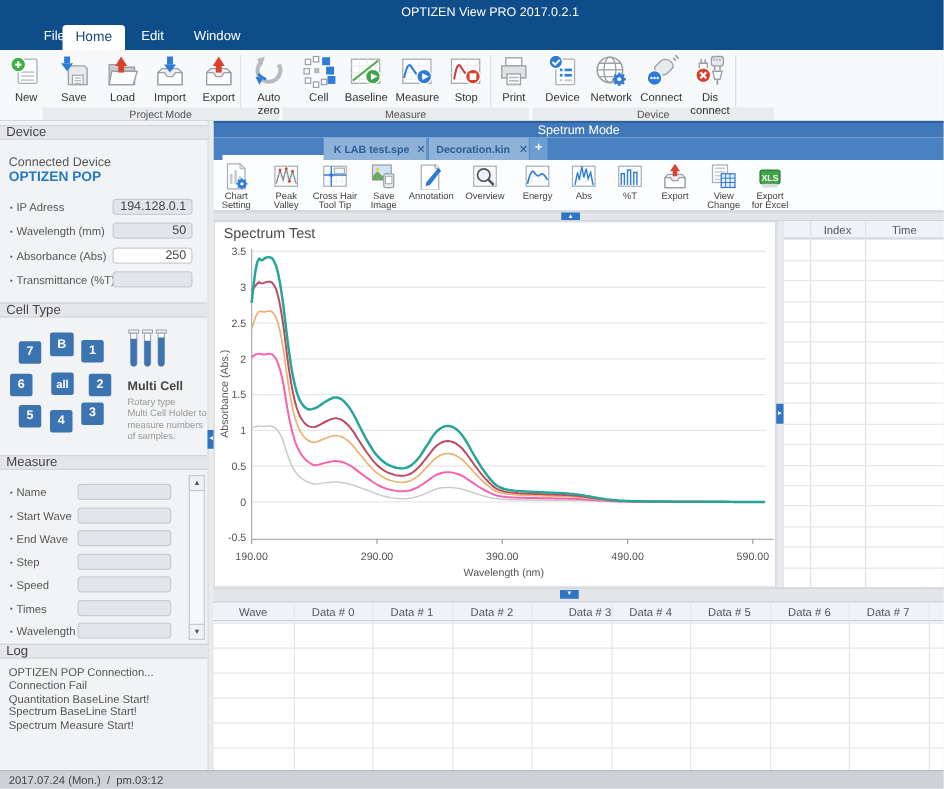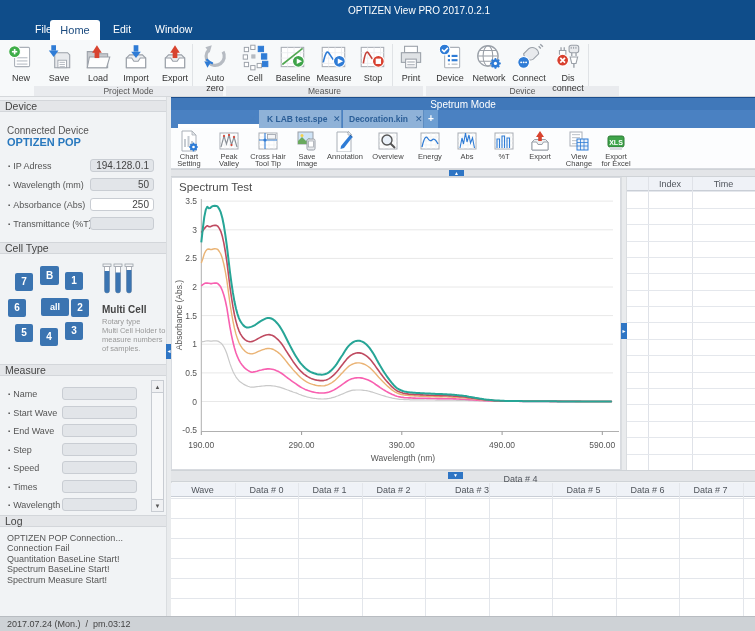--- a/index.html
+++ b/index.html
@@ -1,21 +1,21 @@
 <!DOCTYPE html>
 <html><head>
 <meta charset="utf-8">
 <style>
 * { margin:0; padding:0; box-sizing:border-box; }
 html,body { width:755px; height:631px; overflow:hidden; }
 body { font-family:"Liberation Sans", sans-serif; position:relative; background:#f2f4f6; }
 .abs { position:absolute; }
 
 #titlebar { left:0; top:0; width:755px; height:40px; background:#0f4d8a; }
-#apptitle { left:348px; top:5px; color:#fff; font-size:10px; }
+#apptitle { left:321px; top:5px; color:#fff; font-size:10px; }
 .menuitem { top:23px; color:#fff; font-size:10.5px; }
 #hometab { left:50px; top:20px; width:50px; height:20px; background:#fff; border-radius:3px 3px 0 0; color:#1b4a7e; font-size:11px; text-align:center; line-height:20px; }
 
 #ribbon { left:0; top:40px; width:755px; height:57px; background:#f7f9fa; border-bottom:1px solid #d5d8db; }
 .gsep { top:44px; width:1px; height:42px; background:#e0e3e6; }
 .gstrip { top:86px; height:10px; background:#e9ebee; color:#555; font-size:8.5px; text-align:center; line-height:10px;margin-left:32px; }
 .ricon { top:43px; width:38px; text-align:center; }
 .ricon svg { display:block; margin:0 auto; }
 .rlabel { margin-top:3px; font-size:9px; color:#333; line-height:9.5px; }
 
@@ -248,21 +248,21 @@
 <div class="abs slabel sbullet" style="left:8px; top:200px;">Absorbance (Abs)</div>
 <div class="abs sinput" style="left:90px; top:198px; width:64px; background:#fff;">250</div>
 <div class="abs slabel sbullet" style="left:8px; top:219px;">Transmittance (%T)</div>
 <div class="abs sinput" style="left:90px; top:217px; width:64px;"></div>
 
 <div class="abs shead" style="top:242px;">Cell Type</div>
 <div class="abs cellsq" style="left:40px; top:266px; width:19px; height:19px; line-height:19px; font-size:10px;">B</div>
 <div class="abs cellsq" style="left:15px; top:273px; width:18px; height:18px; line-height:18px; font-size:10px;">7</div>
 <div class="abs cellsq" style="left:65px; top:272px; width:18px; height:18px; line-height:18px; font-size:10px;">1</div>
 <div class="abs cellsq" style="left:8px; top:299px; width:18px; height:18px; line-height:18px; font-size:10px;">6</div>
-<div class="abs cellsq" style="left:41px; top:298px; width:28px; height:18px; line-height:18px; font-size:9px;">all</div>
+<div class="abs cellsq" style="left:41px; top:298px; width:18px; height:18px; line-height:18px; font-size:9px;">all</div>
 <div class="abs cellsq" style="left:71px; top:299px; width:18px; height:18px; line-height:18px; font-size:10px;">2</div>
 <div class="abs cellsq" style="left:15px; top:324px; width:18px; height:18px; line-height:18px; font-size:10px;">5</div>
 <div class="abs cellsq" style="left:40px; top:328px; width:18px; height:18px; line-height:18px; font-size:10px;">4</div>
 <div class="abs cellsq" style="left:65px; top:322px; width:18px; height:18px; line-height:18px; font-size:10px;">3</div>
 <svg class="abs" style="left:102px; top:263px;" width="32" height="32" viewBox="0 0 32 32">
 <g stroke="#9aa0a8" stroke-width="0.8">
 <rect x="1" y="1" width="8" height="2.5" fill="#f2f3f5"></rect>
 <rect x="12" y="1" width="8" height="2.5" fill="#f2f3f5"></rect>
 <rect x="23" y="1" width="8" height="2.5" fill="#f2f3f5"></rect>
 <path d="M2.5 3.5 h5 v24 a2.5 2.5 0 0 1 -5 0 Z" fill="#fff"></path>
@@ -508,21 +508,21 @@
 <div class="abs hstrip" style="top:470px; height:12px;"></div>
 <div class="abs bluebtn" style="left:448px; top:472px; width:15px; height:7px; font-size:5px; line-height:7px;">▼</div>
 
 <div class="abs" id="btable"></div>
 <div class="abs th" style="left:171px; top:483px; width:584px; height:14px; border-bottom:1px solid #c9ced6;"></div>
 <div class="abs th" style="left:171px; top:483px; width:63px; height:14px; line-height:15px; background:transparent;">Wave</div>
 <div class="abs th" style="left:235px; top:483px; width:63px; height:14px; line-height:15px; background:transparent;">Data # 0</div>
 <div class="abs th" style="left:298px; top:483px; width:63px; height:14px; line-height:15px; background:transparent;">Data # 1</div>
 <div class="abs th" style="left:362px; top:483px; width:63px; height:14px; line-height:15px; background:transparent;">Data # 2</div>
 <div class="abs th" style="left:426px; top:483px; width:63px; height:14px; line-height:15px; background:transparent;text-align:right;">Data # 3</div>
-<div class="abs th" style="left:489px; top:472px; width:63px; height:14px; line-height:15px; background:transparent;">Data # 4</div>
+<div class="abs th" style="left:489px; top:483px; width:63px; height:14px; line-height:15px; background:transparent;">Data # 4</div>
 <div class="abs th" style="left:552px; top:483px; width:63px; height:14px; line-height:15px; background:transparent;">Data # 5</div>
 <div class="abs th" style="left:616px; top:483px; width:63px; height:14px; line-height:15px; background:transparent;">Data # 6</div>
 <div class="abs th" style="left:679px; top:483px; width:63px; height:14px; line-height:15px; background:transparent;">Data # 7</div>
 <div class="abs" style="left:235px; top:483px; width:1px; height:133px; background:#e3e6eb;"></div>
 <div class="abs" style="left:298px; top:483px; width:1px; height:133px; background:#e3e6eb;"></div>
 <div class="abs" style="left:362px; top:483px; width:1px; height:133px; background:#e3e6eb;"></div>
 <div class="abs" style="left:425px; top:483px; width:1px; height:133px; background:#e3e6eb;"></div>
 <div class="abs" style="left:489px; top:483px; width:1px; height:133px; background:#e3e6eb;"></div>
 <div class="abs" style="left:552px; top:483px; width:1px; height:133px; background:#e3e6eb;"></div>
 <div class="abs" style="left:616px; top:483px; width:1px; height:133px; background:#e3e6eb;"></div>

